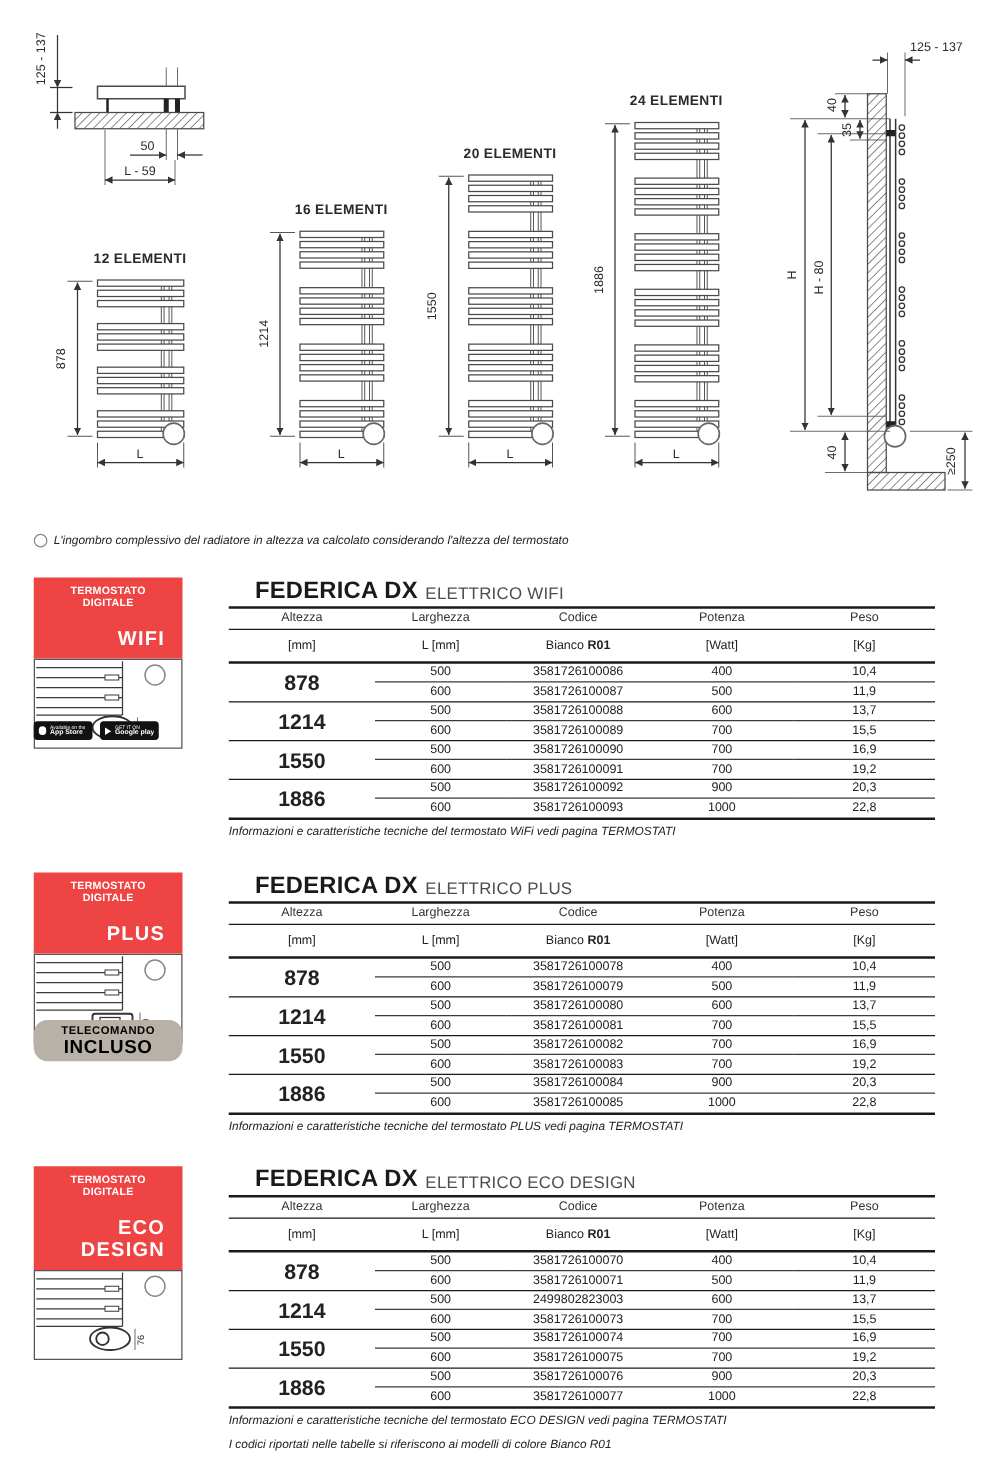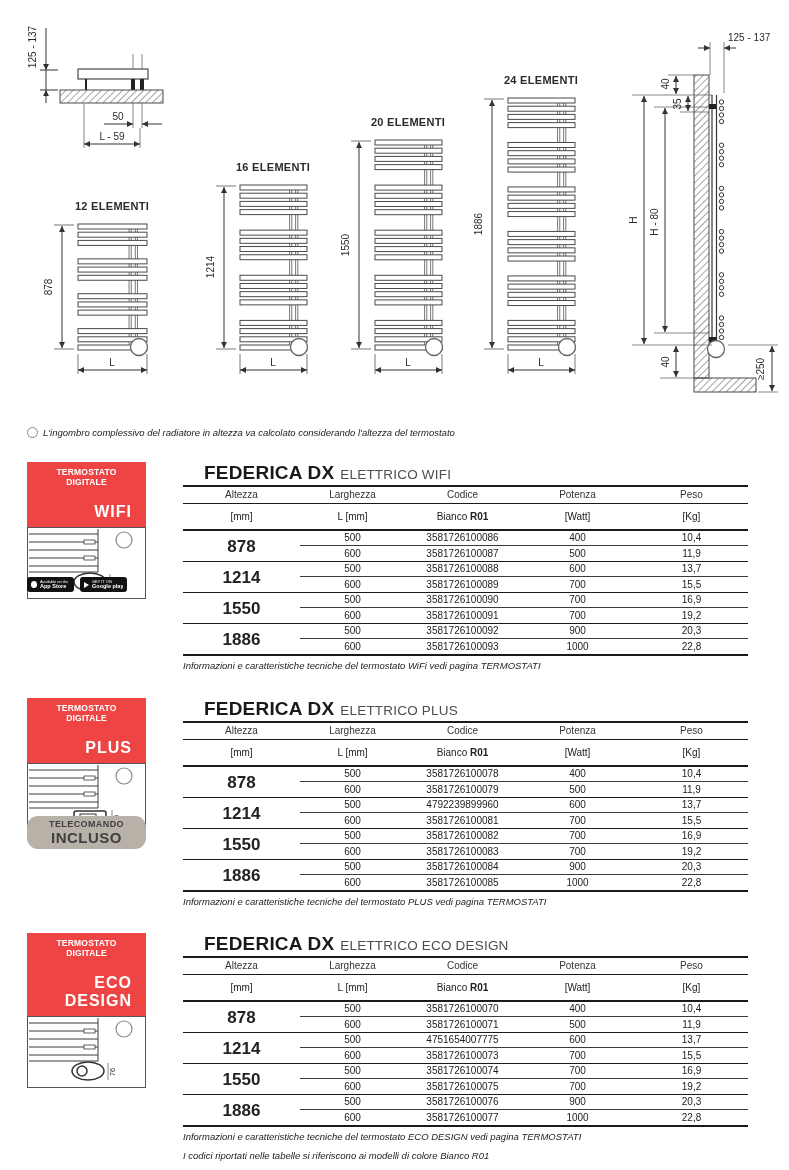--- a/index.html
+++ b/index.html
@@ -27,21 +27,21 @@
   .apps{position:absolute;left:0;top:115px;display:flex;gap:6px;}
   .app-badge{height:15px;width:47px;background:#111;border-radius:3px;color:#fff;
              display:flex;align-items:center;gap:3px;padding:0 4px;box-sizing:border-box;}
   .apple-glyph{width:6px;height:7px;background:#fff;border-radius:50% 50% 45% 45%;flex:0 0 auto;}
   .play-glyph{width:0;height:0;border-left:5px solid #fff;border-top:3.5px solid transparent;
               border-bottom:3.5px solid transparent;flex:0 0 auto;}
   .app-txt{display:flex;flex-direction:column;line-height:1.05;overflow:hidden;}
   .app-tag{font-size:4px;white-space:nowrap;}
   .app-name{font-size:5.5px;font-weight:700;white-space:nowrap;}
   .telecomando{position:absolute;left:0;top:118px;width:119px;height:33px;background:#b7b1a8;
-               border-radius:11px;color:#404040;text-align:center;display:flex;flex-direction:column;
+               border-radius:11px;color:#000000;text-align:center;display:flex;flex-direction:column;
                justify-content:center;}
   .tc-l1{font-size:9px;font-weight:700;letter-spacing:.4px;}
   .tc-l2{font-size:15px;font-weight:700;letter-spacing:.5px;}
 
   
   .table-wrap{position:absolute;left:183px;top:0;width:565px;}
   .t-title{height:20px;display:flex;align-items:flex-end;gap:6px;padding-bottom:3px;margin-left:21px;}
   .t-main{font-size:19px;font-weight:700;letter-spacing:.2px;line-height:1;}
   .t-sub-title{font-size:13.5px;color:#4d4d4d;line-height:1;padding-bottom:1px;letter-spacing:.2px;}
   .t-grid{border-top:2px solid #1a1a1a;}
@@ -503,21 +503,21 @@
     <div class="cell g-cell sep">10,4</div>
     <div class="cell g-cell">600</div>
     <div class="cell g-cell">3581726100079</div>
     <div class="cell g-cell">500</div>
     <div class="cell g-cell">11,9</div>
   </div>
 
   <div class="t-group">
     <div class="cell g-altezza">1214</div>
     <div class="cell g-cell sep">500</div>
-    <div class="cell g-cell sep">4792239899960</div>
+    <div class="cell g-cell sep">3581726100080</div>
     <div class="cell g-cell sep">600</div>
     <div class="cell g-cell sep">13,7</div>
     <div class="cell g-cell">600</div>
     <div class="cell g-cell">3581726100081</div>
     <div class="cell g-cell">700</div>
     <div class="cell g-cell">15,5</div>
   </div>
 
   <div class="t-group">
     <div class="cell g-altezza">1550</div>
@@ -605,21 +605,21 @@
     <div class="cell g-cell sep">10,4</div>
     <div class="cell g-cell">600</div>
     <div class="cell g-cell">3581726100071</div>
     <div class="cell g-cell">500</div>
     <div class="cell g-cell">11,9</div>
   </div>
 
   <div class="t-group">
     <div class="cell g-altezza">1214</div>
     <div class="cell g-cell sep">500</div>
-    <div class="cell g-cell sep">4751654007775</div>
+    <div class="cell g-cell sep">2499802823003</div>
     <div class="cell g-cell sep">600</div>
     <div class="cell g-cell sep">13,7</div>
     <div class="cell g-cell">600</div>
     <div class="cell g-cell">3581726100073</div>
     <div class="cell g-cell">700</div>
     <div class="cell g-cell">15,5</div>
   </div>
 
   <div class="t-group">
     <div class="cell g-altezza">1550</div>

